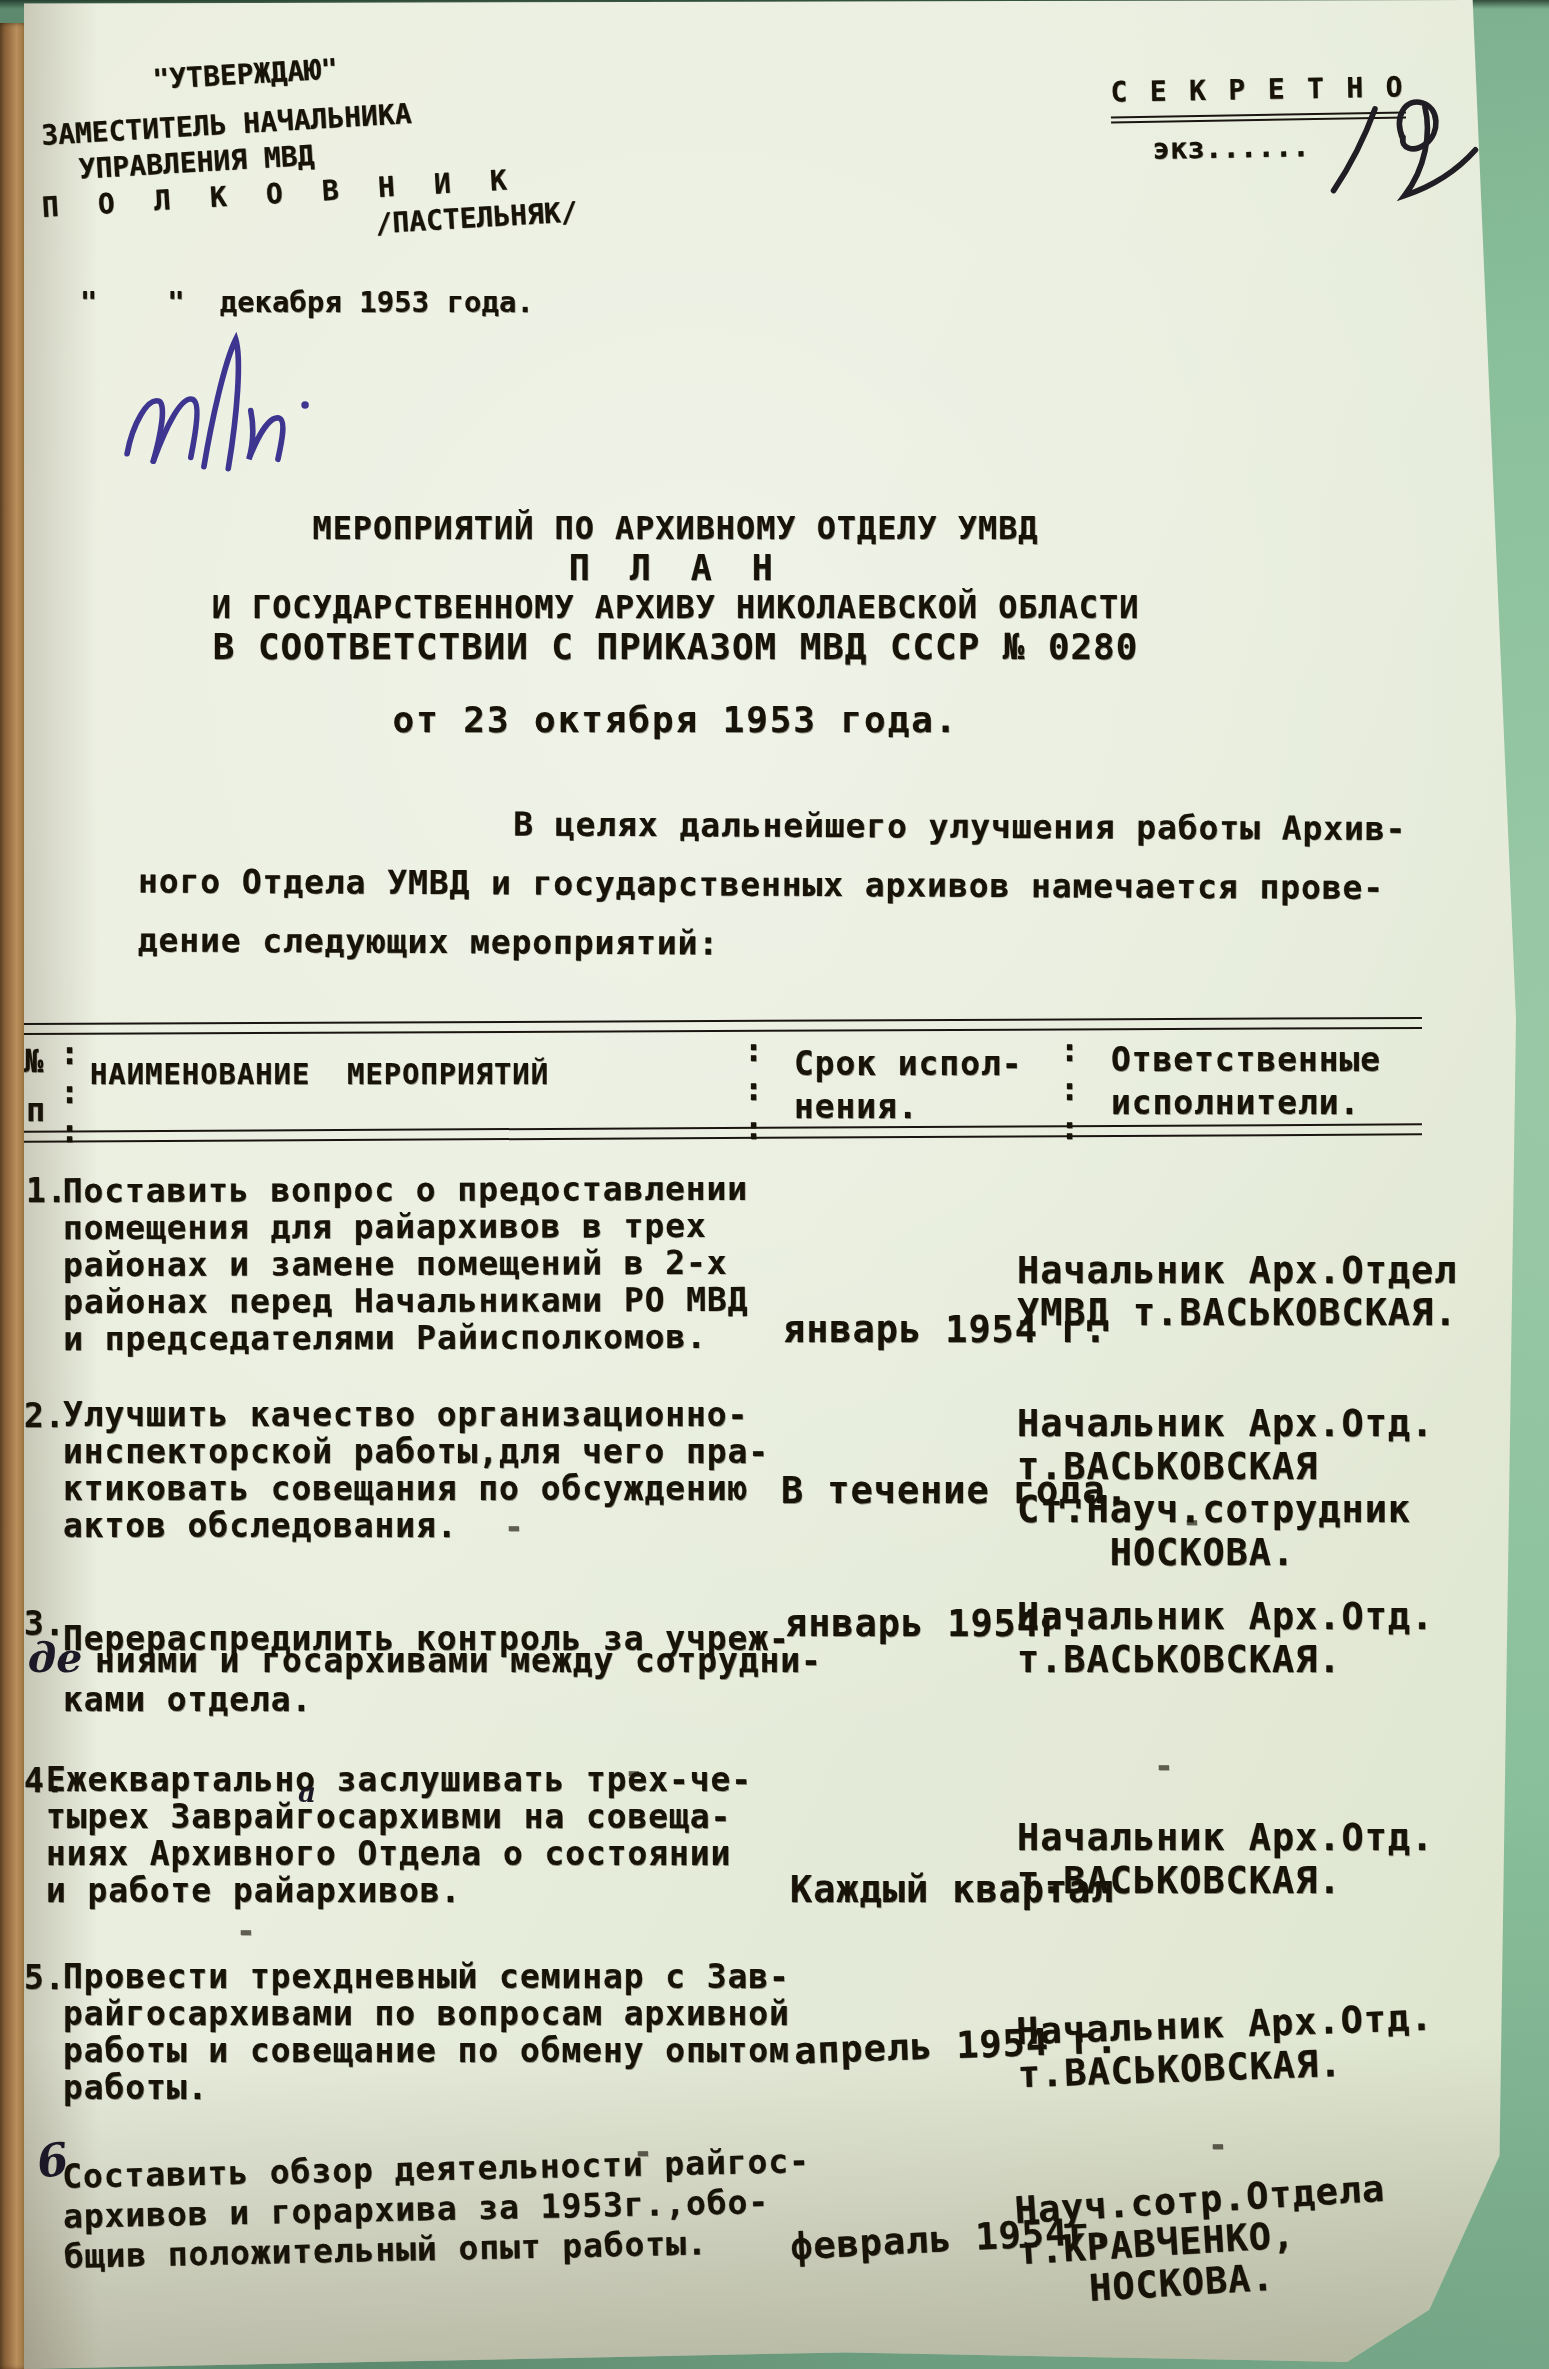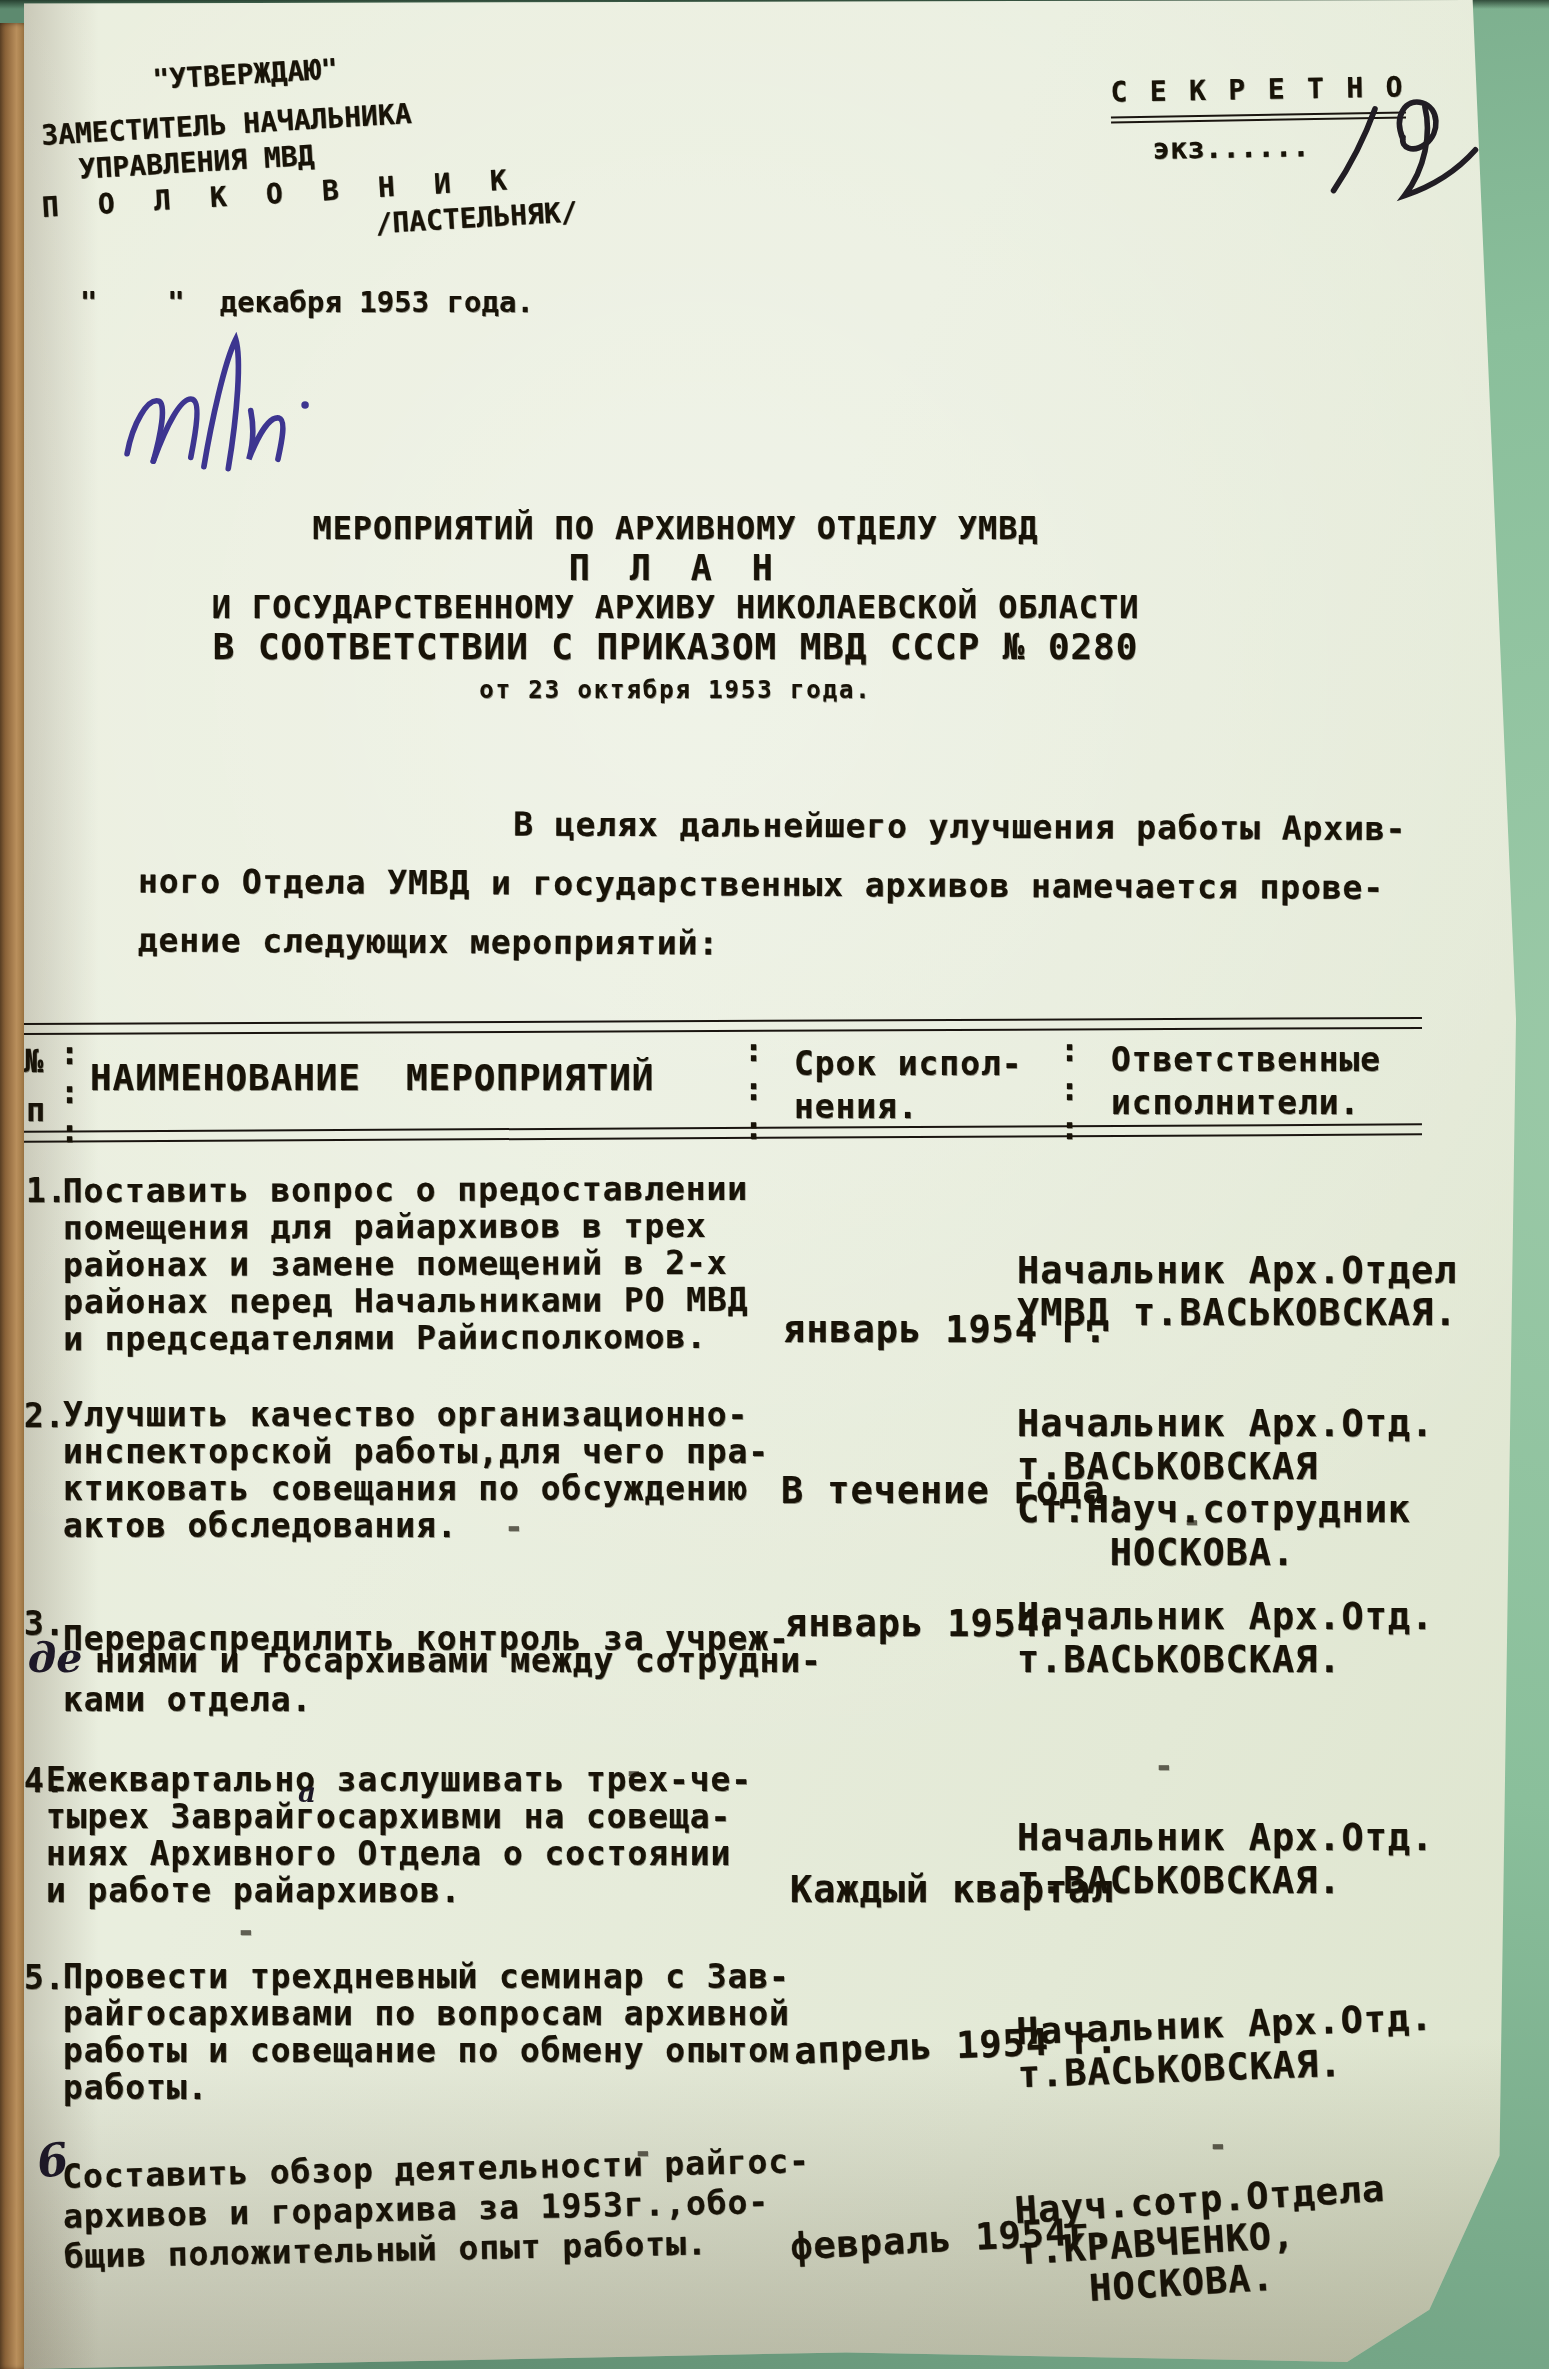--- a/index.html
+++ b/index.html
@@ -73,36 +73,36 @@
         <path d="M150 86 C154 106 152 124 148 138 C158 112 170 92 180 94 C188 96 183 120 179 138"></path>
         <circle cx="208" cy="80" r="4" fill="#3d3590" stroke="none"></circle>
       </g>
     </svg>
 
     <div style="position:absolute;left:47px;top:472px;width:1209px;text-align:center;">
       <div class="t" style="position:relative;margin-top:37px;font-size:32px;letter-spacing:0.9px;line-height:39px;">МЕРОПРИЯТИЙ ПО АРХИВНОМУ ОТДЕЛУ УМВД</div>
       <div class="t" style="position:relative;font-size:35px;letter-spacing:9.4px;">П Л А Н</div>
       <div class="t" style="position:relative;font-size:32px;letter-spacing:0.9px;line-height:39px;">И ГОСУДАРСТВЕННОМУ АРХИВУ НИКОЛАЕВСКОЙ ОБЛАСТИ</div>
       <div class="t" style="position:relative;font-size:36px;letter-spacing:0.9px;line-height:39px;">В СООТВЕТСТВИИ С ПРИКАЗОМ МВД СССР № 0280</div>
-      <div class="t" style="position:relative;margin-top:10px;font-size:24px;letter-spacing:1.9px;">от 23 октября 1953 года.</div>
+      <div class="t" style="position:relative;margin-top:33px;font-size:36px;letter-spacing:1.9px;">от 23 октября 1953 года.</div>
     </div>
 
     <div class="t body-line" style="left:114px;top:796px;width:1340px;line-height:59px;text-indent:375px;transform:rotate(0.3deg);">В целях дальнейшего улучшения работы Архив-
 ного Отдела УМВД и государственных архивов намечается прове-
 дение следующих мероприятий:</div>
 
     <div class="dline" style="left:0;top:1020px;width:1398px;transform:rotate(-0.25deg);"></div>
     <div class="dline" style="left:0;top:1127px;width:1398px;transform:rotate(-0.3deg);"></div>
 
     <div class="t" style="left:0;top:1042px;font-size:32px;">№</div>
     <div class="t" style="left:1.9px;top:1091px;font-size:32px;">п</div>
     <div class="t colsep" style="left:36px;top:1034px;">:
 :
 :</div>
-    <div class="t" style="left:66px;top:1057px;font-size:36px;letter-spacing:0.9px;">НАИМЕНОВАНИЕ  МЕРОПРИЯТИЙ</div>
+    <div class="t" style="left:66px;top:1057px;font-size:29px;letter-spacing:0.9px;">НАИМЕНОВАНИЕ  МЕРОПРИЯТИЙ</div>
     <div class="t colsep" style="left:720px;top:1031px;">:
 :
 :</div>
     <div class="t body-line" style="left:770px;top:1042px;line-height:43px;">Срок испол-
  нения.</div>
     <div class="t colsep" style="left:1036px;top:1031px;">:
 :
 :</div>
     <div class="t body-line" style="left:1087px;top:1038px;line-height:43px;">Ответственные
 исполнители.</div>

